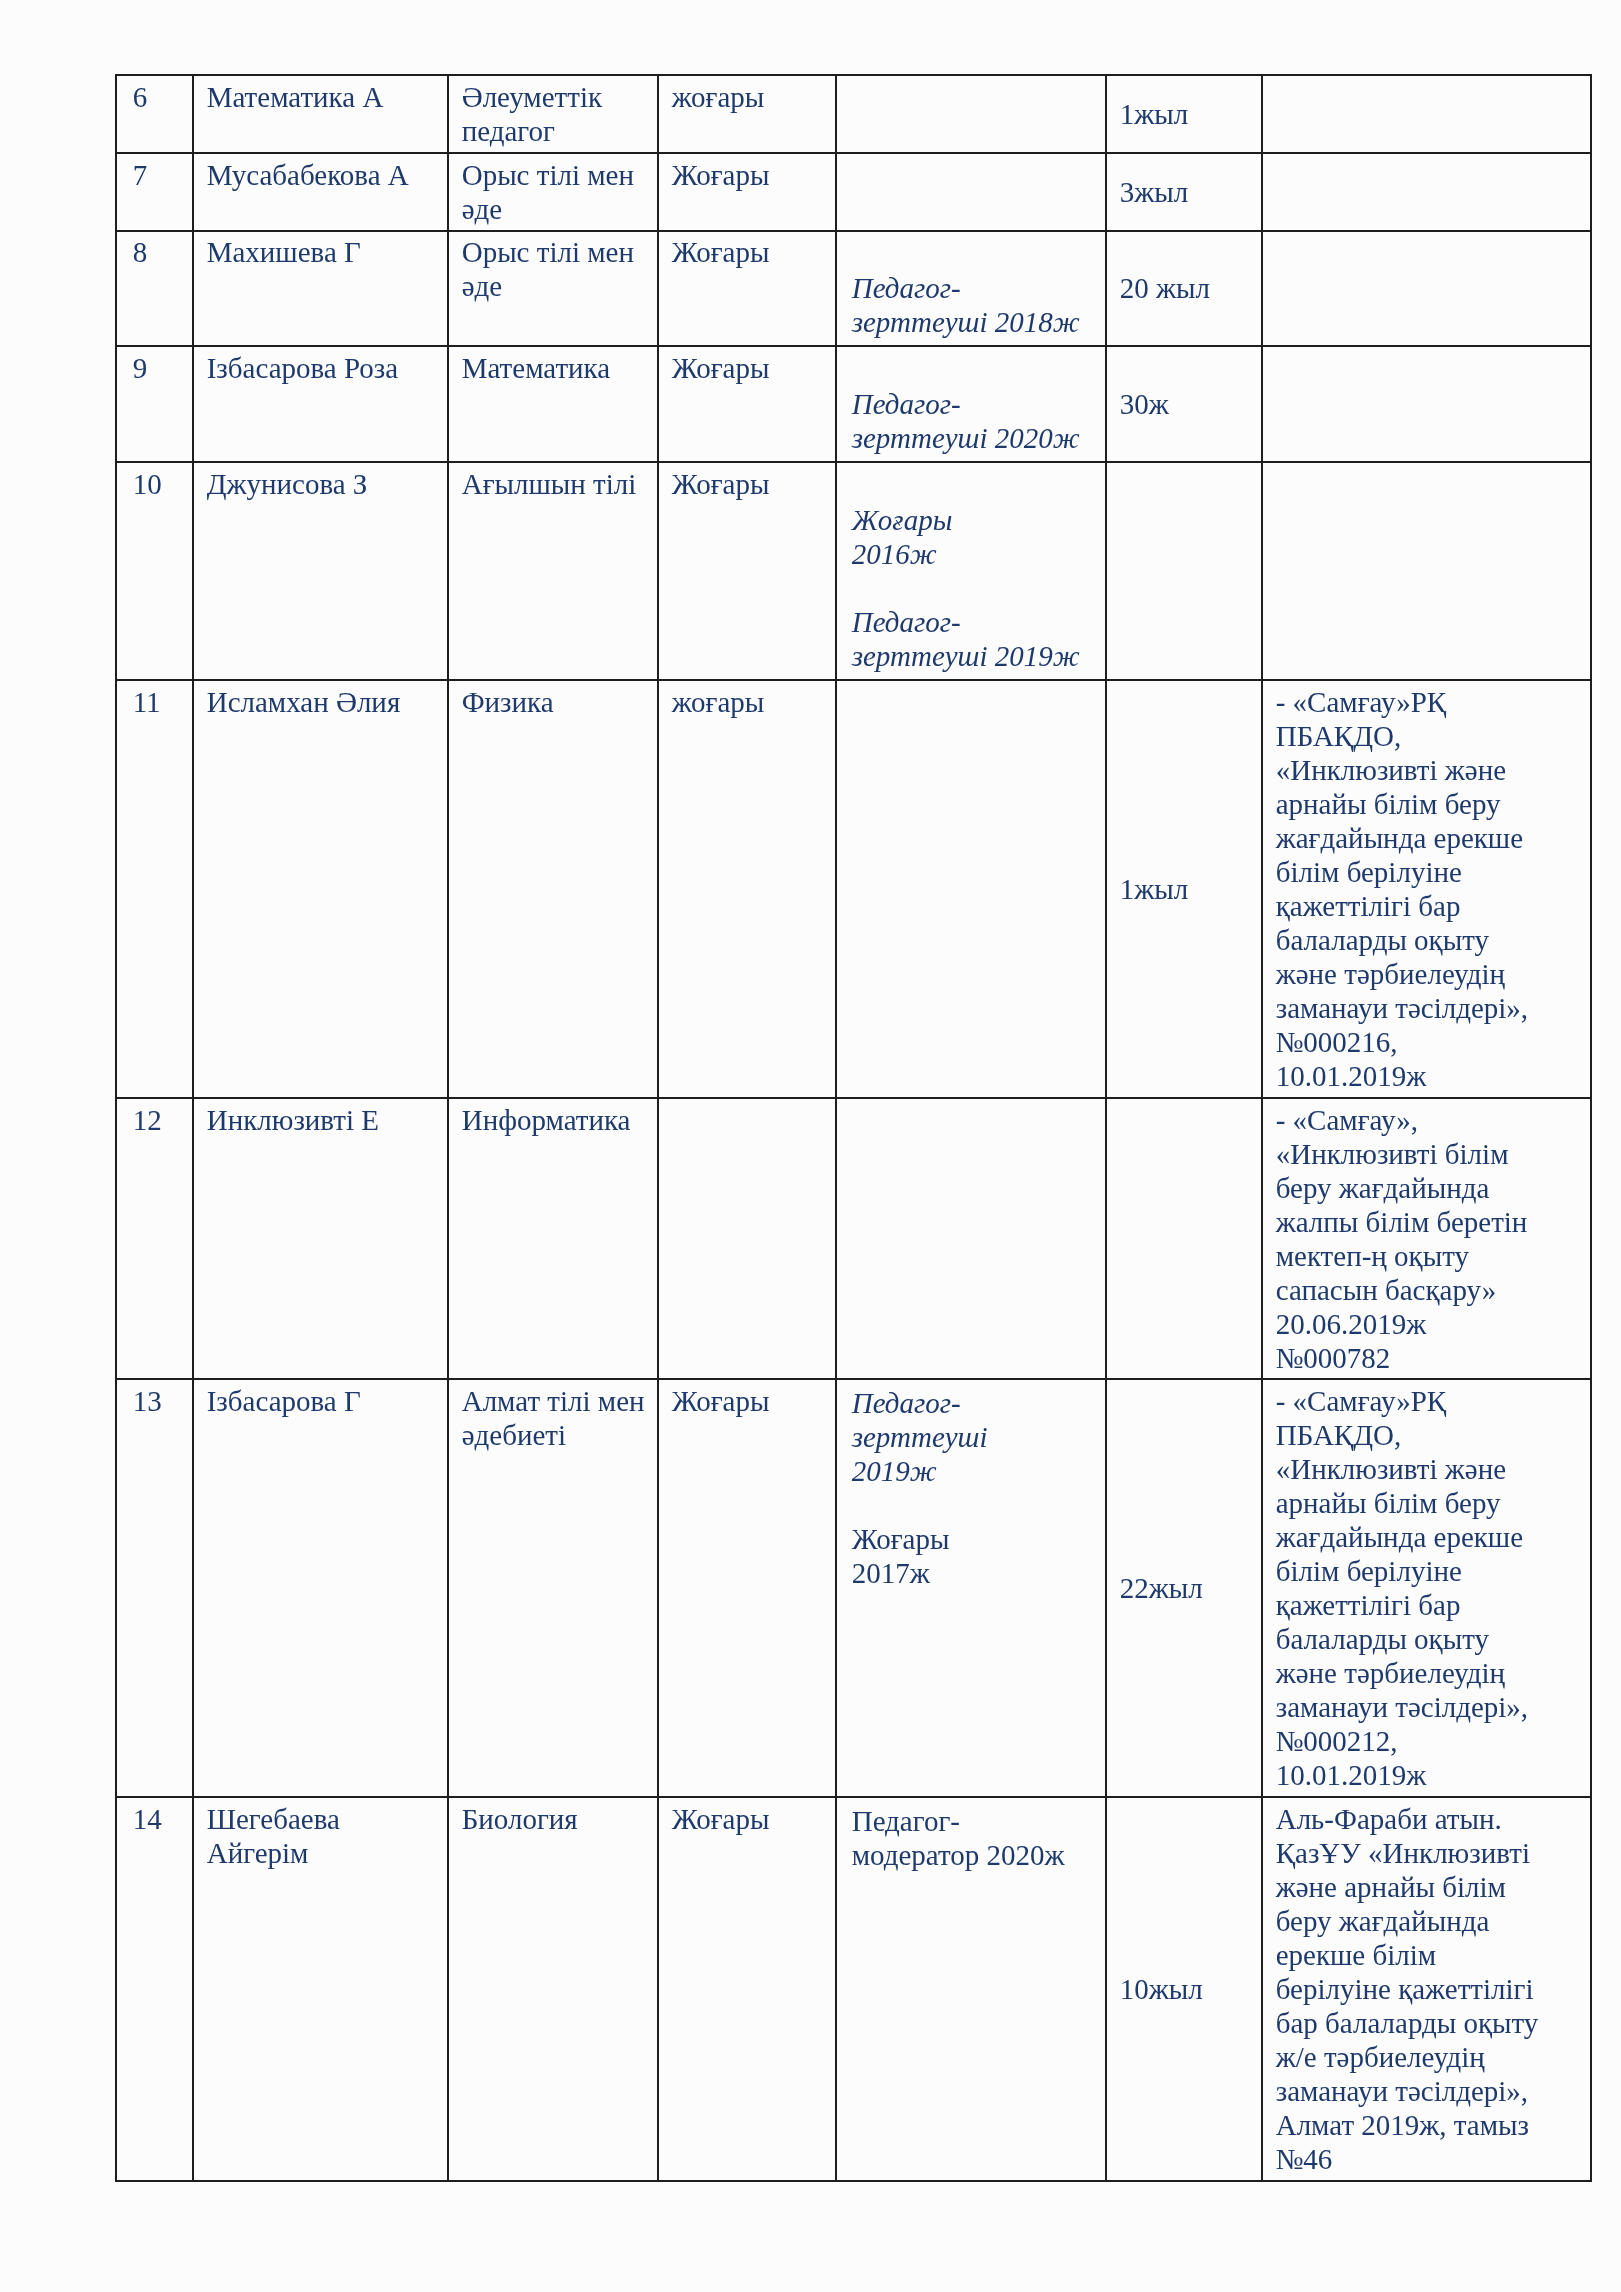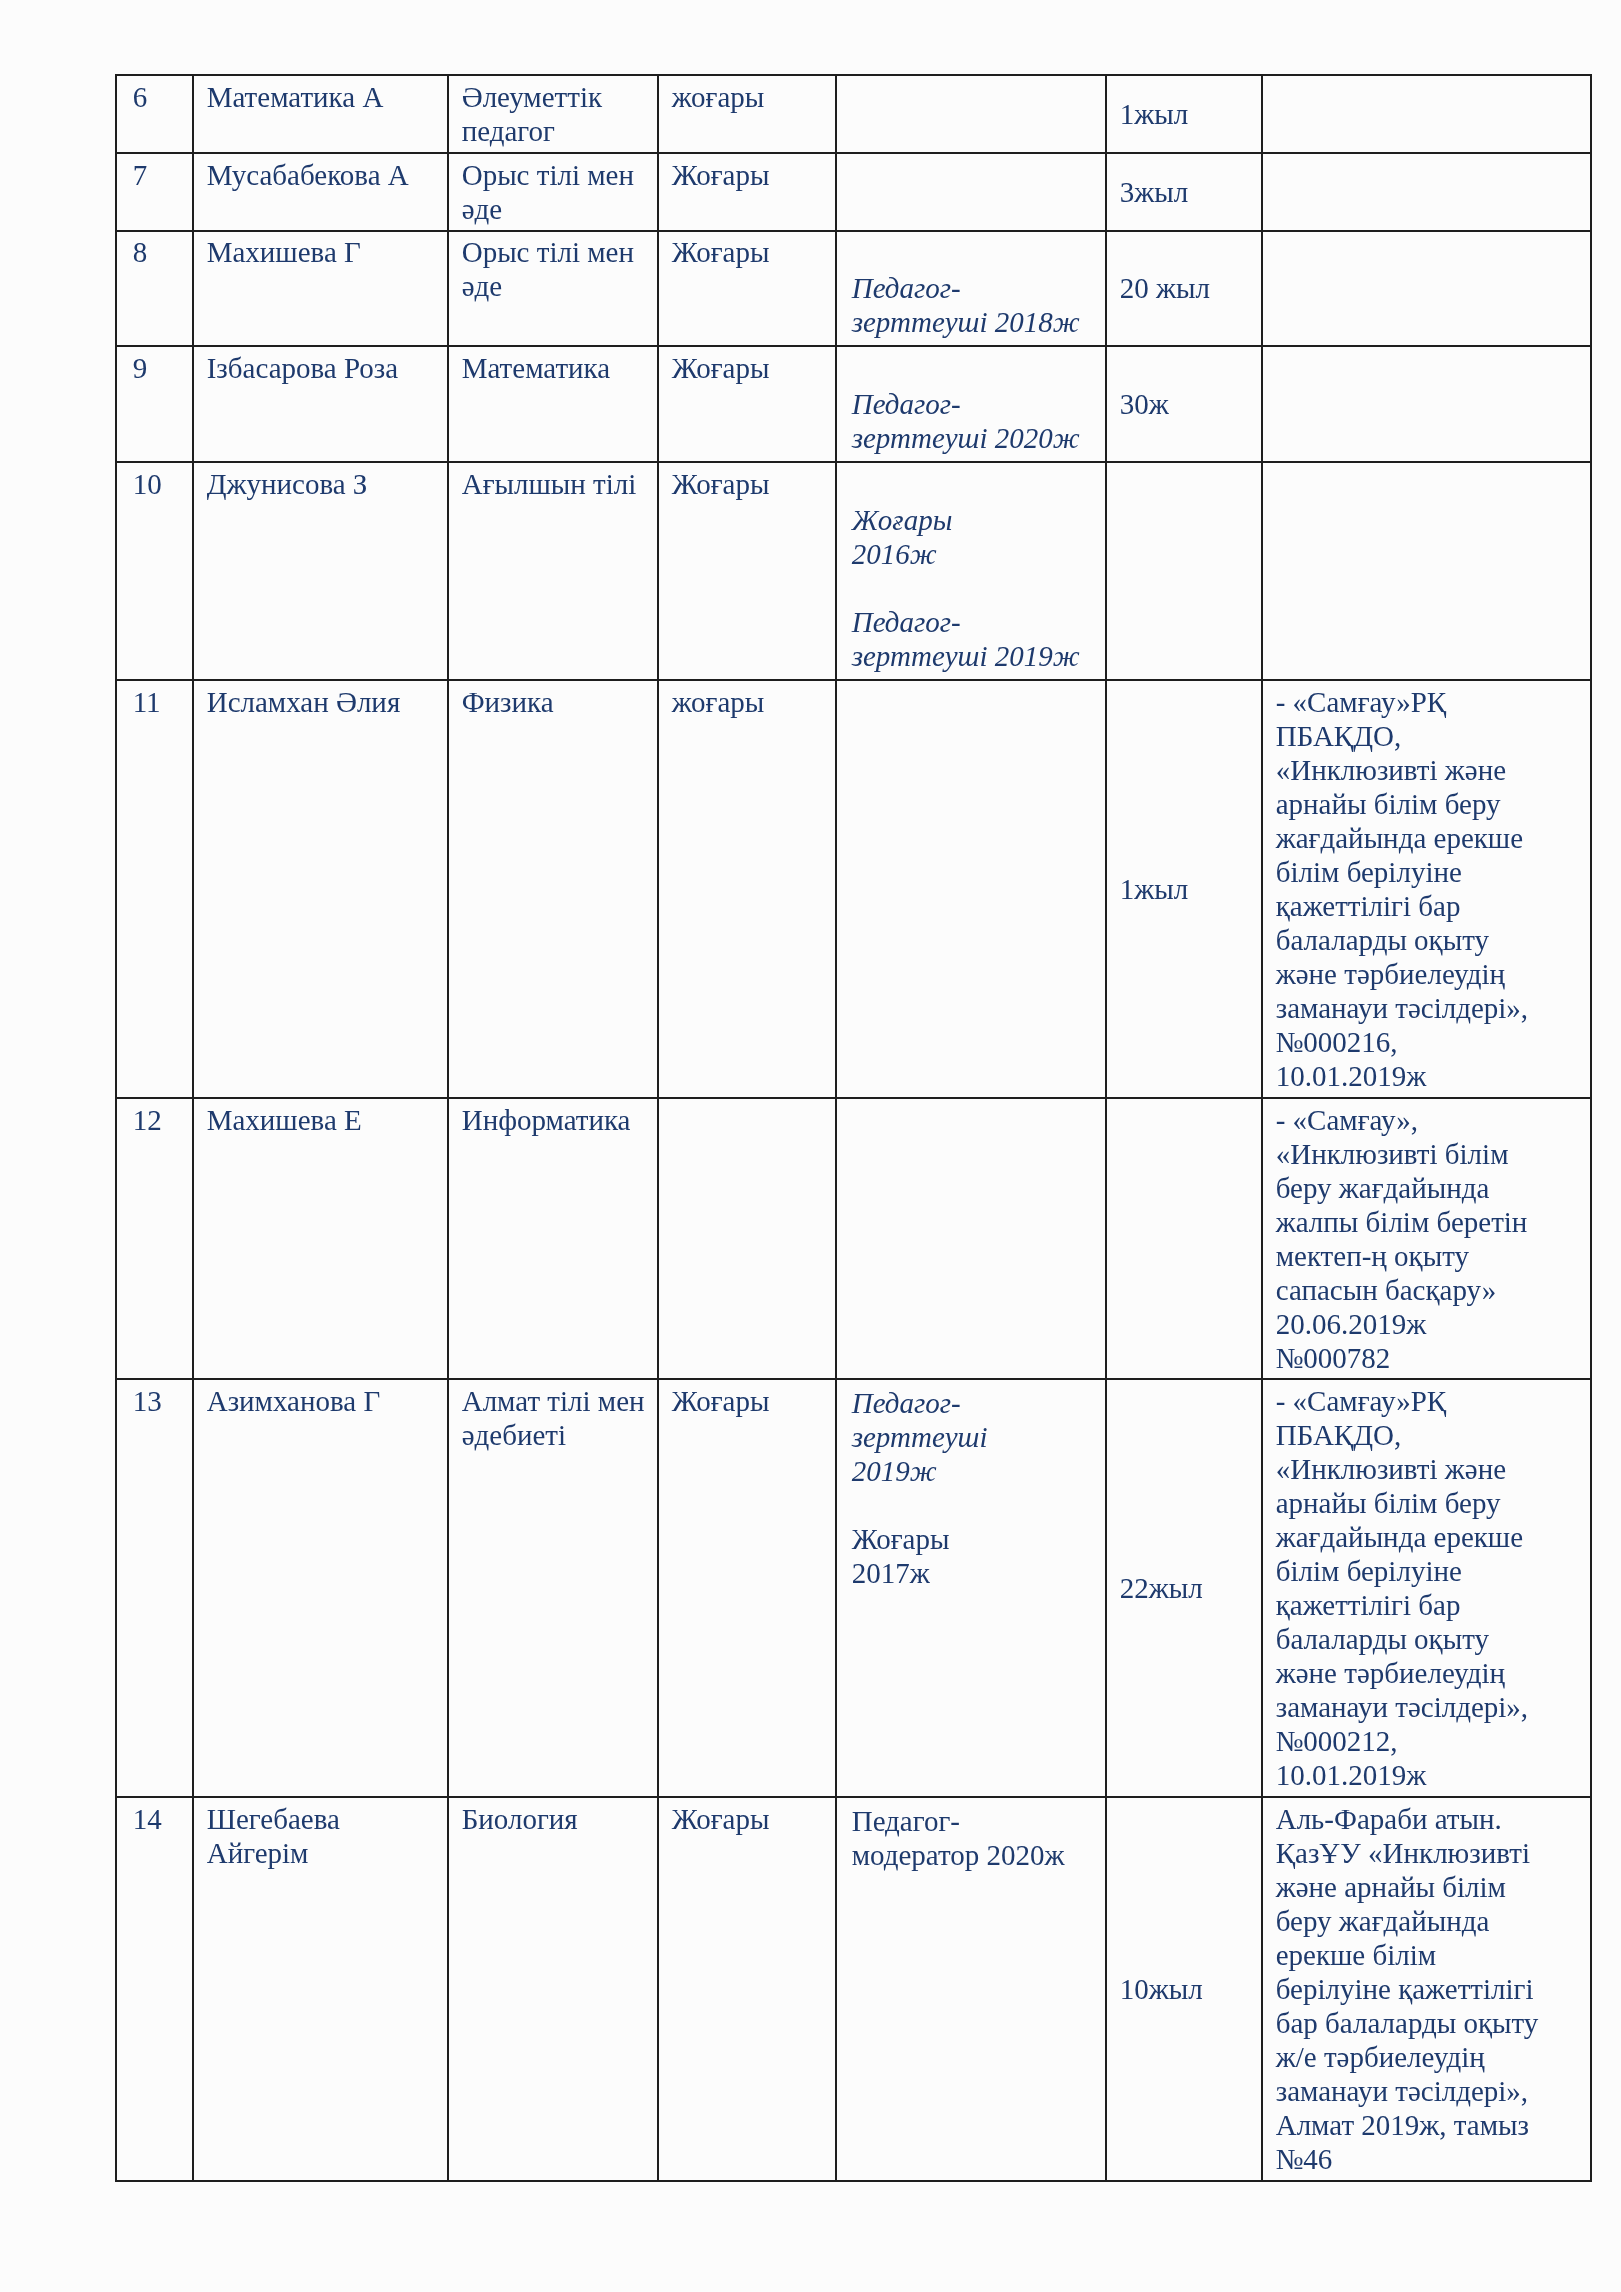--- a/index.html
+++ b/index.html
@@ -140,37 +140,37 @@
 білім берілуіне
 қажеттілігі бар
 балаларды оқыту
 және тәрбиелеудің
 заманауи тәсілдері»,
 №000216,
 10.01.2019ж</td>
   </tr>
         <tr>
     <td class="num">12</td>
-    <td class="name">Махишева Е</td>
+    <td class="name">Инклюзивті Е</td>
     <td class="subj">Информатика</td>
     <td class="edu"></td>
     <td class="qual"></td>
     <td class="exp"></td>
     <td class="courses">- «Самғау»,
 «Инклюзивті білім
 беру жағдайында
 жалпы білім беретін
 мектеп-ң оқыту
 сапасын басқару»
 20.06.2019ж
 №000782</td>
   </tr>
         <tr>
     <td class="num">13</td>
-    <td class="name">Азимханова Г</td>
+    <td class="name">Ізбасарова Г</td>
     <td class="subj">Алмат тілі мен
 әдебиеті</td>
     <td class="edu">Жоғары</td>
     <td class="qual"><p class="italic">Педагог-
 зерттеуші
 2019ж</p><p>Жоғары
 2017ж</p></td>
     <td class="exp">22жыл</td>
     <td class="courses">- «Самғау»РҚ
 ПБАҚДО,

